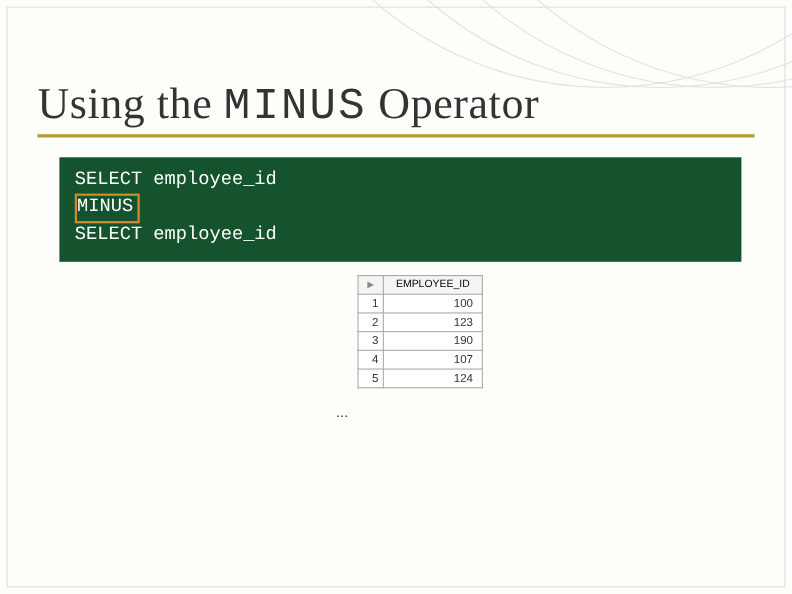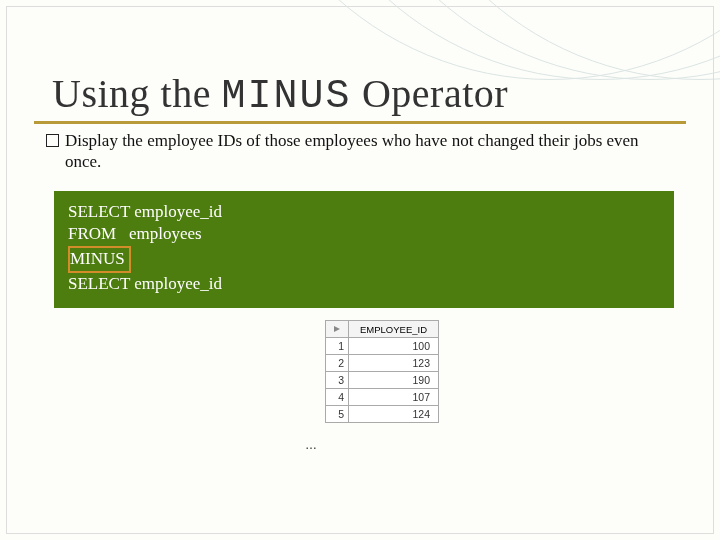--- a/index.html
+++ b/index.html
@@ -29,21 +29,21 @@
   .bg-arcs .a3 { right: -160px; }
   .bg-arcs .a4 { right: -110px; }
   .slide {
     position: relative;
     padding: 0;
     height: 100%;
   }
   .title {
     font-size: 40px;
     color: #333;
-    padding: 70px 34px 0 52px;
+    padding: 70px 34px 0 34px;
     letter-spacing: 0.5px;
     font-weight: normal;
   }
   .title .mono { font-family: "Courier New", monospace; letter-spacing: 2px; }
   .title-rule {
     height: 3px;
     background: #b89b38;
     margin: 2px 34px 6px 34px;
   }
   .bullet-row {
@@ -56,23 +56,23 @@
     line-height: 1.25;
   }
   .bullet-box {
     width: 13px; height: 13px;
     border: 1.5px solid #222;
     margin-top: 4px;
     flex: none;
   }
   .code-block {
     margin: 18px 46px 0 54px;
-    background: #4d7c0f;
+    background: #14532d;
     color: #fff;
-    font-family: Liberation Serif, serif;
+    font-family: Liberation Mono, monospace;
     font-size: 17px;
     line-height: 1.35;
     padding: 10px 14px 12px 14px;
     position: relative;
   }
   .code-line { white-space: pre; }
   .minus-hl {
     border: 2px solid #d28c2a;
     padding: 0 4px 0 0;
     display: inline-block;
@@ -151,28 +151,23 @@
 
 <div class="slide">
 
   <h1 class="title">
     <span>Using the</span>
     <span class="mono">MINUS</span>
     <span>Operator</span>
   </h1>
   <div class="title-rule"></div>
 
-  <div class="bullet-row">
-    <div class="bullet-box"></div>
-    <div>Display the employee IDs of those employees who have not changed their jobs even once.</div>
-  </div>
 
   <div class="code-block">
     <div class="code-line">SELECT employee_id</div>
-    <div class="code-line">FROM   employees</div>
     <div class="code-line"><span class="minus-hl">MINUS</span></div>
     <div class="code-line">SELECT employee_id</div>
   </div>
 
   <div class="result-wrap">
     <div class="result-inner">
       <table class="result-table">
         <tbody>
             <tr>
           <th class="corner">

